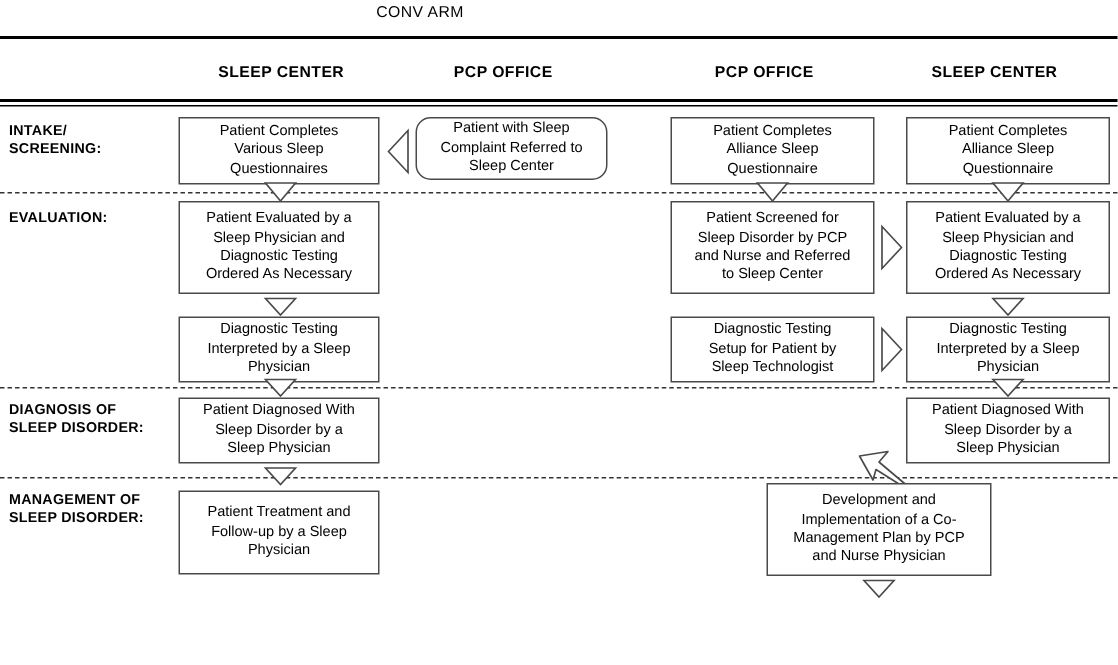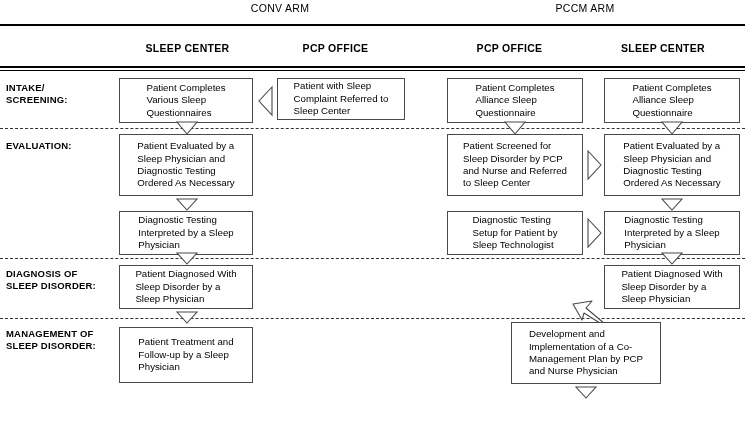--- a/index.html
+++ b/index.html
@@ -55,20 +55,21 @@
 
   
   .box{
     position:absolute;
     border:1px solid #4a4a4a;
     background:#fff;
     box-sizing:border-box;
     display:flex;
     align-items:center;
     justify-content:center;
+    text-align:center;
     font-size:9.7px;
     line-height:12.4px;
     padding:20px 4px;
     white-space:pre-line;
   }
 
   
   .or-label{
     position:absolute;
     font-size:10.5px;
@@ -79,21 +80,20 @@
   
   .arrow{position:absolute;}
   .arrow svg{display:block;overflow:visible;}
 </style>
 </head>
 <body>
 
 <div id="root">
 
   <div class="arm-title" style="left:175px;top:2px;width:210px;">CONV ARM</div>
-  <div class="arm-title" style="left:480px;top:2px;width:210px;">PCCM ARM</div>
 
   <div class="rule" style="left:0px;top:24px;width:745px;height:2px;"></div>
   <div class="rule" style="left:0px;top:66px;width:745px;height:2px;"></div>
   <div class="rule" style="left:0px;top:70px;width:745px;height:1px;"></div>
 
   <div class="venue" style="left:120px;top:42px;width:135px;">SLEEP CENTER</div>
   <div class="venue" style="left:268px;top:42px;width:135px;">PCP OFFICE</div>
   <div class="venue" style="left:442px;top:42px;width:135px;">PCP OFFICE</div>
   <div class="venue" style="left:588px;top:42px;width:150px;">SLEEP CENTER</div>
 
@@ -112,21 +112,21 @@
   <div class="box" style="left:119px;top:78px;width:134px;height:45px;">Patient Completes
 Various Sleep
 Questionnaires</div>
 
   <div class="arrow" style="left:258px;top:86px;">
     <svg width="16" height="30" viewBox="0 0 16 30">
       <polygon points="14,1 1,15 14,29" fill="#ffffff" stroke="#4a4a4a" stroke-width="1.1"></polygon>
     </svg>
   </div>
 
-  <div class="box" style="left:277px;top:78px;width:128px;height:33px;">Patient with Sleep
+  <div class="box" style="left:277px;top:78px;width:128px;height:33px;border-radius:10px;">Patient with Sleep
 Complaint Referred to
 Sleep Center</div>
 
   <div class="box" style="left:447px;top:78px;width:136px;height:45px;">Patient Completes
 Alliance Sleep
 Questionnaire</div>
 
   <div class="box" style="left:604px;top:78px;width:136px;height:45px;">Patient Completes
 Alliance Sleep
 Questionnaire</div>

